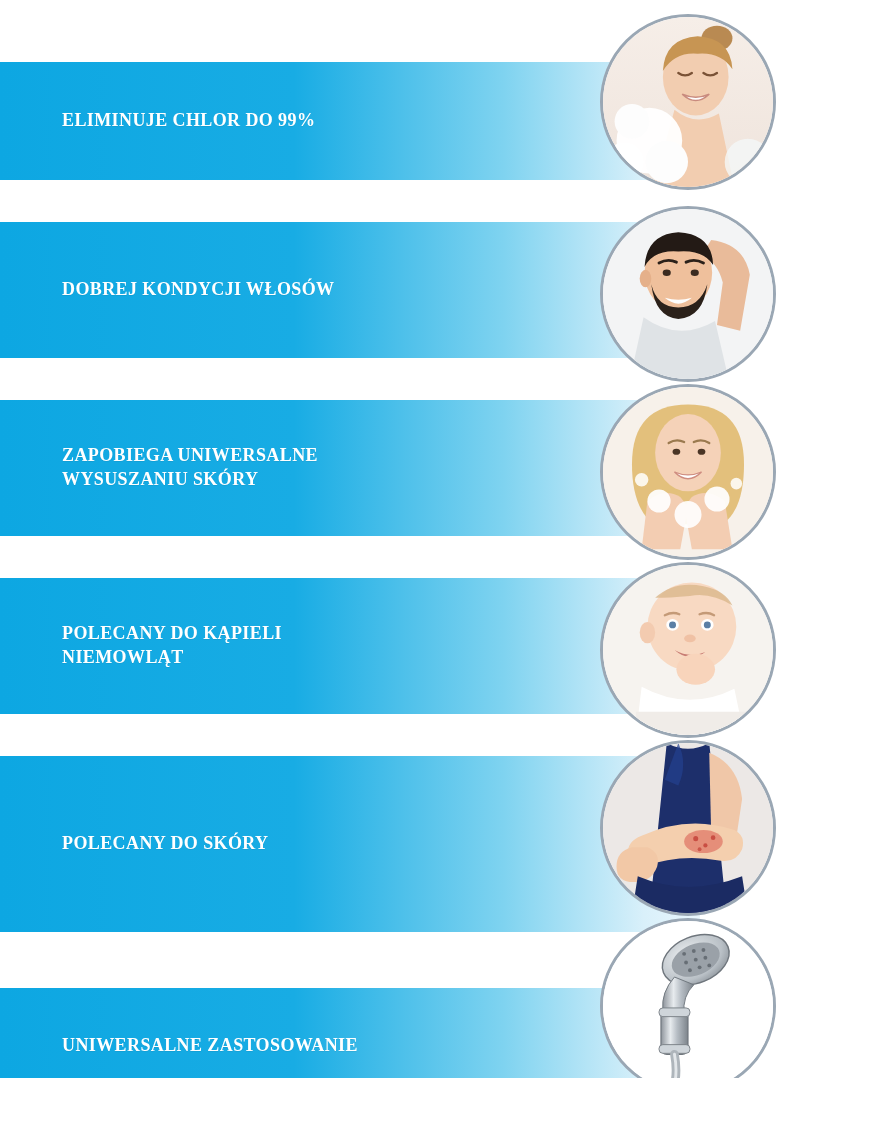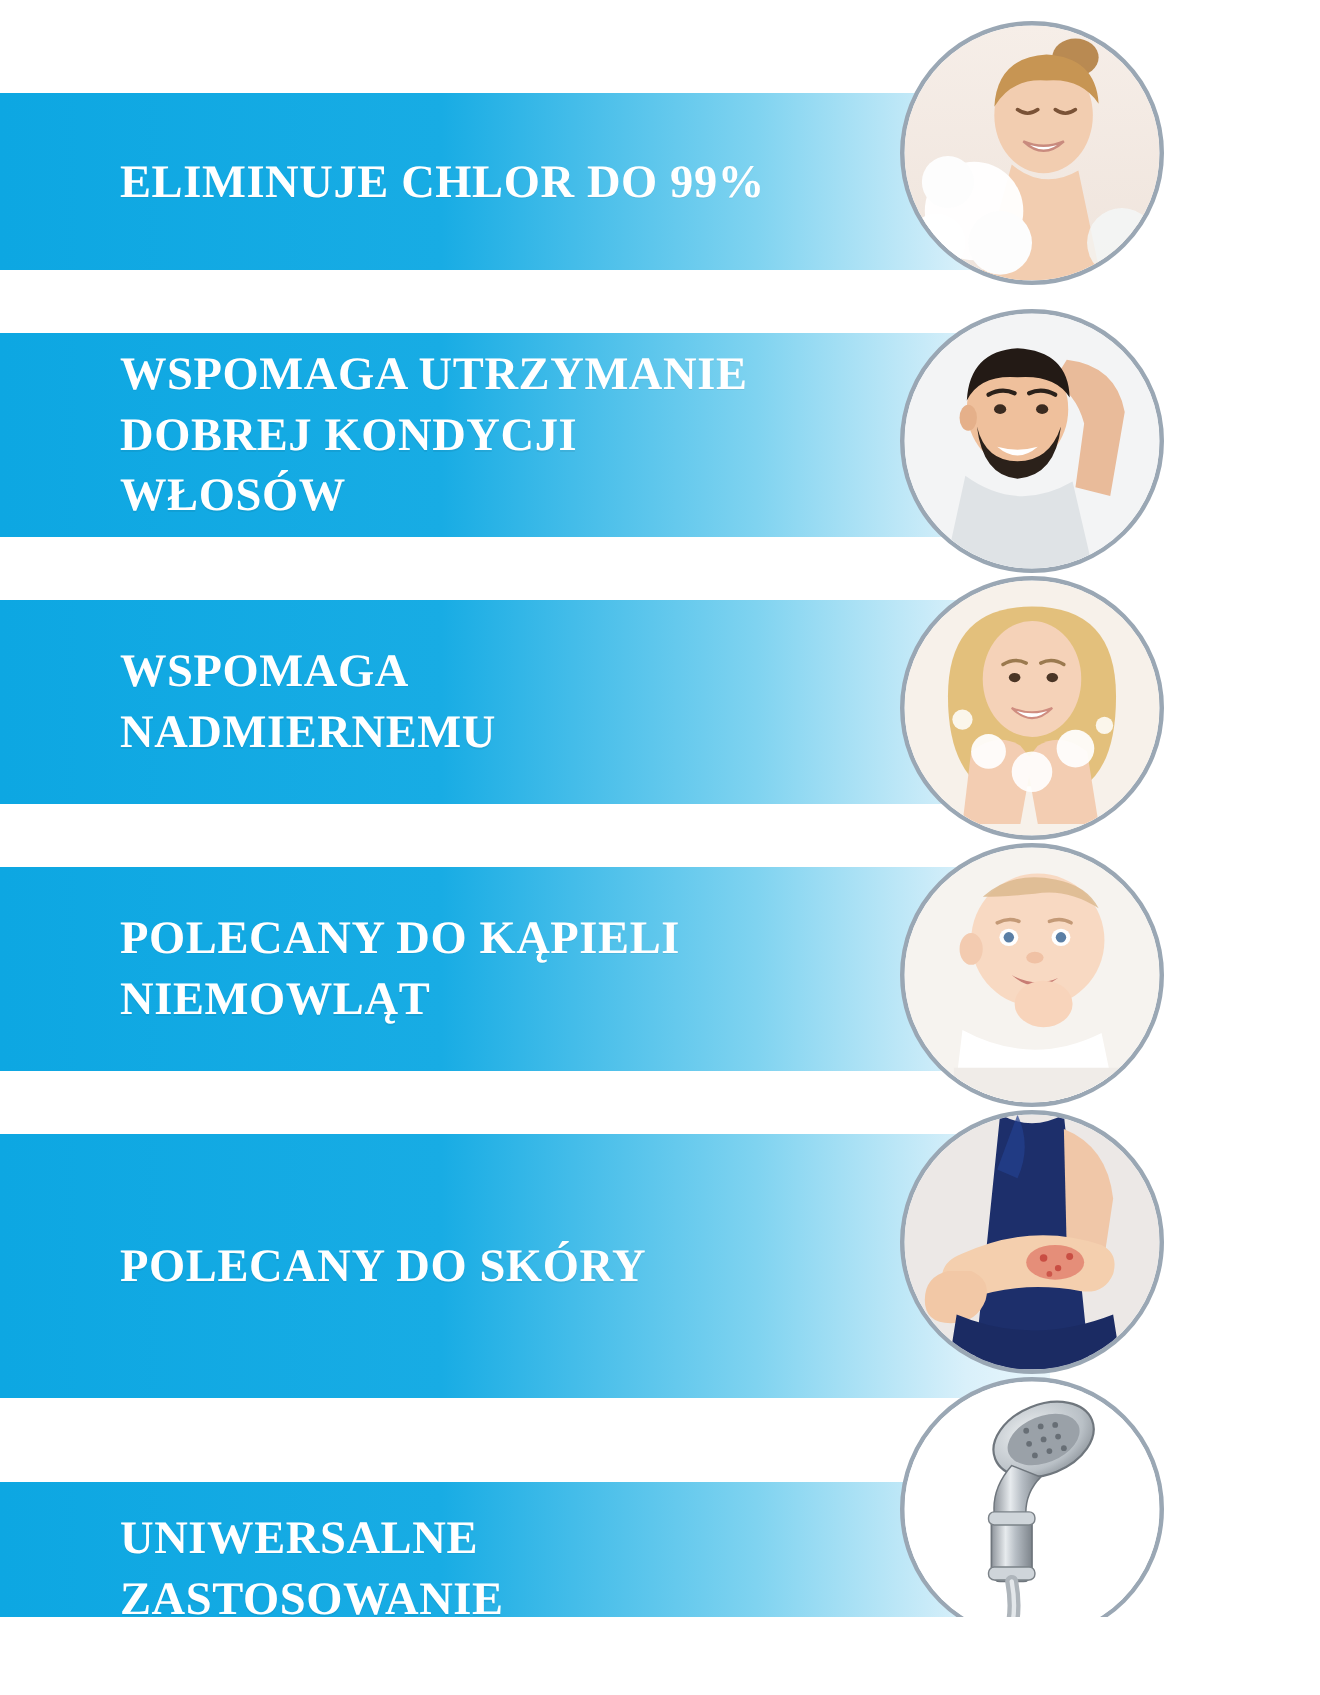--- a/index.html
+++ b/index.html
@@ -28,24 +28,24 @@
     left: 0;
     width: 700px;
     display: flex;
     align-items: center;
     background: linear-gradient(to right, #0da7e2 0%, #18ace4 42%, #7fd3f0 72%, #d9f0fa 92%, #eaf7fd 100%);
   }
   .feature-text {
     color: #ffffff;
     font-family: "Liberation Serif", serif;
     font-weight: bold;
-    font-size: 31px;
+    font-size: 18px;
     line-height: 1.32;
     letter-spacing: 0.4px;
-    padding-left: 80px;
+    padding-left: 62px;
     padding-right: 180px;
     text-shadow: 0 1px 0 rgba(0,0,0,0.06);
   }
 
   
   #row-0 { top: 62px;  height: 118px; }
   #row-1 { top: 222px; height: 136px; }
   #row-2 { top: 400px; height: 136px; }
   #row-3 { top: 578px; height: 136px; align-items: center; }
   #row-4 { top: 756px; height: 176px; }
@@ -84,28 +84,28 @@
 <body>
 
 <div class="page">
 
   <div class="feature-row" id="row-0">
     <div class="feature-text">ELIMINUJE CHLOR DO 99%</div>
   </div>
 
   <div class="feature-row" id="row-1">
     <div class="feature-text">
-      <div>WSPOMAGA UTRZYMANIE</div>
       <div>DOBREJ KONDYCJI WŁOSÓW</div>
     </div>
   </div>
 
   <div class="feature-row" id="row-2">
     <div class="feature-text">
-      <div>WSPOMAGA NADMIERNEMU</div>
+      <div>ZAPOBIEGA UNIWERSALNE</div>
+      <div>WYSUSZANIU SKÓRY</div>
     </div>
   </div>
 
   <div class="feature-row" id="row-3">
     <div class="feature-text">
       <div>POLECANY DO KĄPIELI</div>
       <div>NIEMOWLĄT</div>
     </div>
   </div>
 

